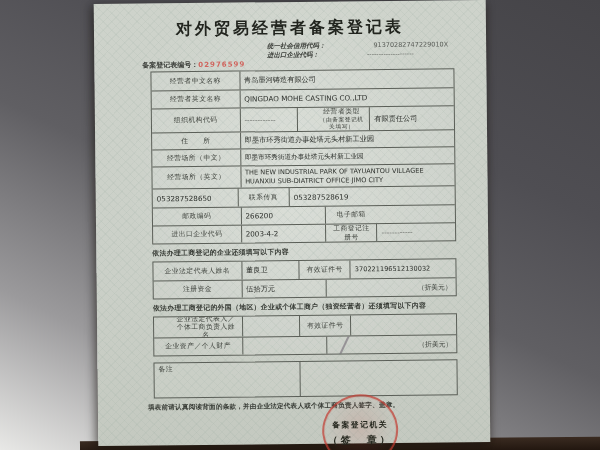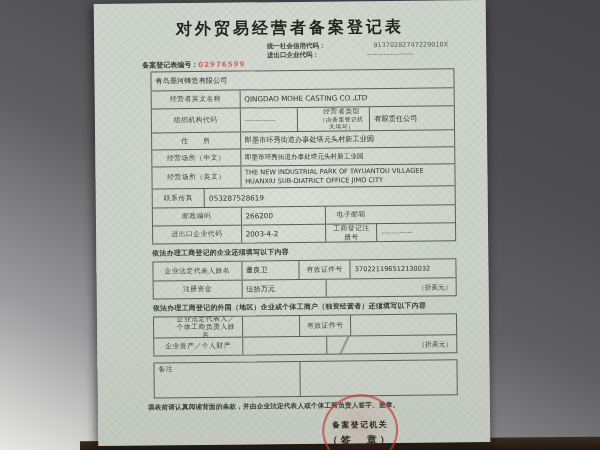--- a/index.html
+++ b/index.html
@@ -27,21 +27,21 @@
       linear-gradient(180deg,#ced3cb 0%,#cbd0c8 60%,#c4c9c0 100%);
     box-shadow:0 5px 9px rgba(30,22,15,0.55), -4px 0 10px rgba(0,0,0,0.25);
   }
   .content { position:absolute; left:0; top:0; width:100%; padding-top:16px; }
   .title {
     text-align:center; font-size:16px; font-weight:bold; color:#22251f;
     letter-spacing:3px; height:22px;
   }
   .codes-zone { position:relative; height:28px; margin:2px 56px 0 52px; }
   .codes { position:absolute; right:-18px; top:0; font-size:6.5px; color:#4a4d48; line-height:1.45; }
-  .codes .lab { font-weight:bold; color:#3c3f3a; }
+  .codes .lab { font-weight:bold; color:#3c3f3a;font-style:italic; }
   .codes .v { color:#5a5d58;margin-left:48px; }
   .serial { position:absolute; left:-4px; bottom:1px; font-size:7px; font-weight:bold; color:#3c3f3a; }
   .serial .num { color:#d0655e; letter-spacing:1px; font-weight:bold; }
   .formbody { margin:0 32px 0 56px; width:304px; }
   .tbl { border:1px solid #5b5f58; background:rgba(255,255,255,0.06); }
   .row { display:flex; align-items:stretch; border-top:1px solid #5b5f58; }
   .row:first-child { border-top:none; }
   .c { display:flex; align-items:center; padding:1px 4px; border-left:1px solid #5b5f58; min-width:0; overflow:hidden; }
   .c:first-child { border-left:none; }
   .lbl { justify-content:center; text-align:center; font-size:6.8px; color:#41453f; letter-spacing:0.5px; line-height:1.2; }
@@ -99,20 +99,21 @@
           <div><span class="lab">统一社会信用代码：</span><span class="v">91370282747229010X</span></div>
           <div><span class="lab">进出口企业代码：</span><span class="v dash">--------------------</span></div>
         </div>
         <div class="serial"><span>备案登记表编号：</span><span class="num">02976599</span></div>
       </div>
 
       <div class="formbody">
 
         <div class="tbl">
           <div class="row h18">
+            <div class="c lbl w29">经营者中文名称</div>
             <div class="c val flex1">青岛墨河铸造有限公司</div>
           </div>
           <div class="row h18">
             <div class="c lbl w29">经营者英文名称</div>
             <div class="c val flex1">QINGDAO MOHE CASTING CO.,LTD</div>
           </div>
           <div class="row h24">
             <div class="c lbl w29">组织机构代码</div>
             <div class="c val dash w19">------------</div>
             <div class="c lbl w24 stack">
@@ -127,20 +128,21 @@
           </div>
           <div class="row h17">
             <div class="c lbl w29">经营场所（中文）</div>
             <div class="c val sm flex1">即墨市环秀街道办事处塔元头村新工业园</div>
           </div>
           <div class="row h22">
             <div class="c lbl w29">经营场所（英文）</div>
             <div class="c val en flex1">THE NEW INDUSTRIAL PARK OF TAYUANTOU VILLAGEE HUANXIU SUB-DIATRICT OFFICE JIMO CITY</div>
           </div>
           <div class="row h19">
+            <div class="c val w28">053287528650</div>
             <div class="c lbl w17">联系传真</div>
             <div class="c val flex1">053287528619</div>
           </div>
           <div class="row h18">
             <div class="c lbl w29">邮政编码</div>
             <div class="c val w28">266200</div>
             <div class="c lbl w17">电子邮箱</div>
           </div>
           <div class="row h18">
             <div class="c lbl w29">进出口企业代码</div>

